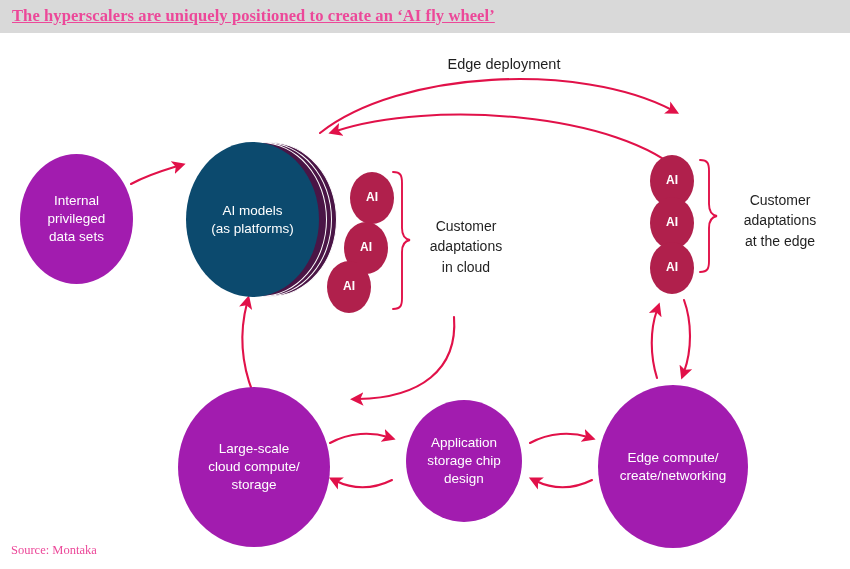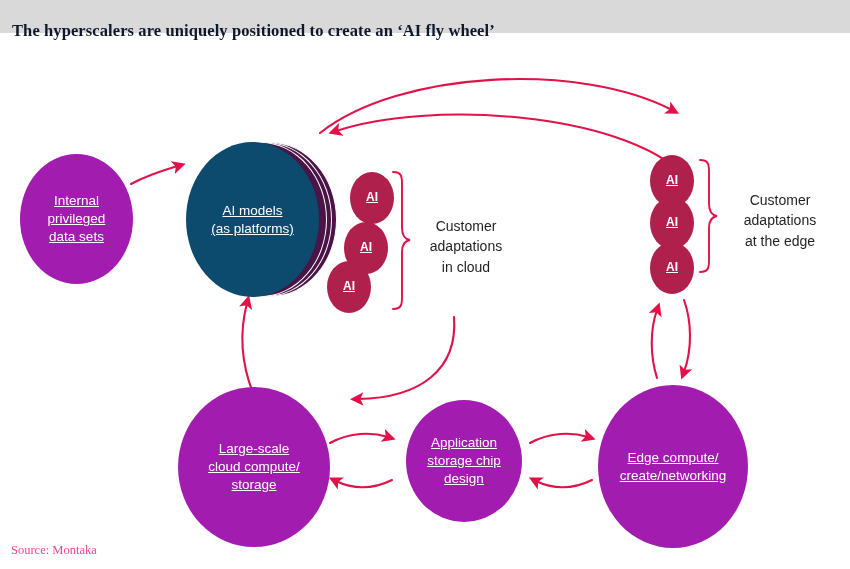--- a/index.html
+++ b/index.html
@@ -11,24 +11,24 @@
     position:relative;
   }
   #stage{position:relative;width:850px;height:569px;}
 
   
   .header-bar{
     position:absolute;left:0;top:0;width:850px;height:33px;
     background:#d9d9d9;
   }
   .header-title{
-    position:absolute;left:12px;top:21px;
+    position:absolute;left:12px;top:6px;
     font-family:"Liberation Serif",serif;
-    font-weight:bold;font-size:16.5px;color:#0f172a;
-    letter-spacing:0.1px;white-space:nowrap;
+    font-weight:bold;font-size:16.5px;color:#ec4899;
+    letter-spacing:0.1px;white-space:nowrap;text-decoration:underline;
   }
 
   
   .source{
     position:absolute;left:11px;top:543px;
     font-family:"Liberation Serif",serif;
     font-size:12.5px;color:#ec4899;white-space:nowrap;
   }
 
   
@@ -39,21 +39,21 @@
     position:absolute;border-radius:50%;
     display:flex;align-items:center;justify-content:center;
     text-align:center;color:#ffffff;
     font-family:"Liberation Sans",sans-serif;
     line-height:1.32;
     box-sizing:border-box;
   }
   .navy{background:#a21caf;}
   .purple{background:#0c4a6e;}
   .crimson{background:#b0204c;}
-  .node .lbl{display:block;white-space:pre-line;text-decoration:underline;}
+  .node .lbl{display:block;white-space:pre-line;}
 
   
   .disc-ring{
     position:absolute;border-radius:50%;
     background:#4a1546;border:1.6px solid #ffffff;
     box-sizing:border-box;
   }
 
   
   .ann{
@@ -152,20 +152,21 @@
     <span class="lbl">Application
 storage chip
 design</span>
   </div>
 
   <div class="node navy" style="left:598px;top:385px;width:150px;height:163px;font-size:13.5px;">
     <span class="lbl">Edge compute/
 create/networking</span>
   </div>
 
+  <div class="ann center" style="left:424px;top:54px;width:160px;font-size:14.5px;">Edge deployment</div>
 
 
   <div class="ann center" style="left:414px;top:216px;width:104px;font-size:14px;">Customer
 adaptations
 in cloud</div>
 
   <div class="ann center" style="left:728px;top:190px;width:104px;font-size:14px;">Customer
 adaptations
 at the edge</div>
 

